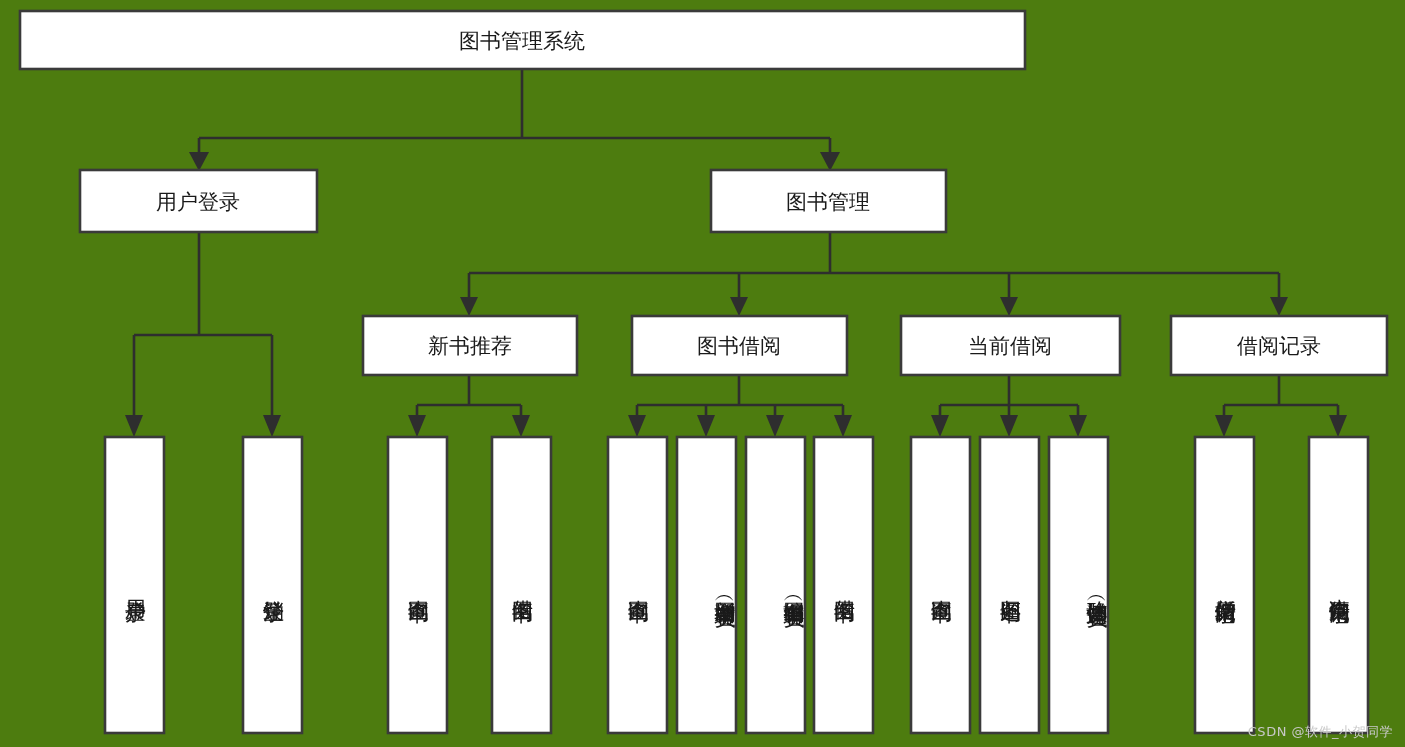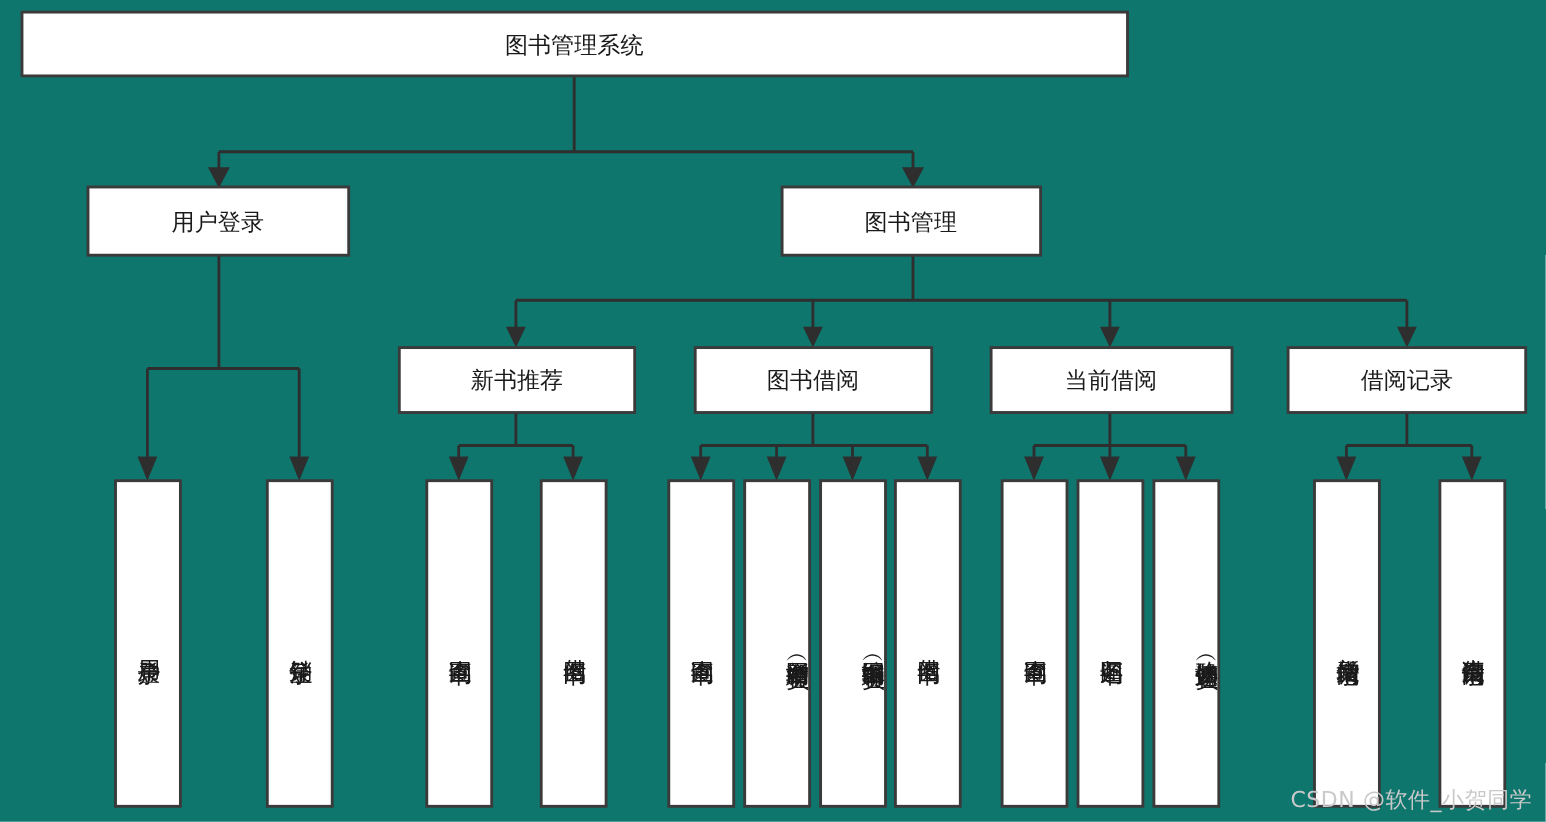--- a/index.html
+++ b/index.html
@@ -10,21 +10,21 @@
   body {
     width: 1405px;
     height: 747px;
     font-family: "DejaVu Sans", "Liberation Sans", sans-serif;
     overflow: hidden;
   }
   #diagram-root {
     position: relative;
     width: 1405px;
     height: 747px;
-    background: #0f766e;
+    background: #4d7c0f;
   }
   svg.diagram-canvas {
     position: absolute;
     left: 0;
     top: 0;
     width: 1405px;
     height: 747px;
   }
   .node-box {
     fill: #ffffff;
@@ -64,21 +64,21 @@
     pointer-events: none;
   }
   .node-label-v.centered {
     align-items: center;
   }
   .watermark {
     position: absolute;
     right: 12px;
     bottom: 6px;
     font-family: "DejaVu Sans", "Liberation Sans", sans-serif;
-    font-size: 20px;
+    font-size: 13px;
     color: #c9c9c9;
     white-space: nowrap;
     letter-spacing: 0.5px;
     margin-left: 28px;
   }
 </style>
 </head>
 <body>
 
 <div id="diagram-root">

